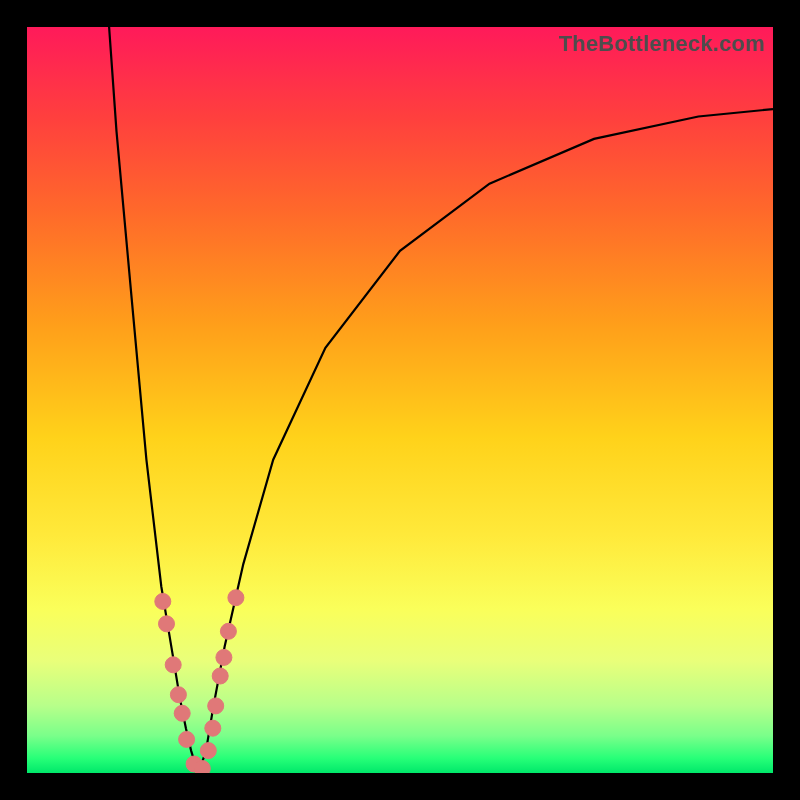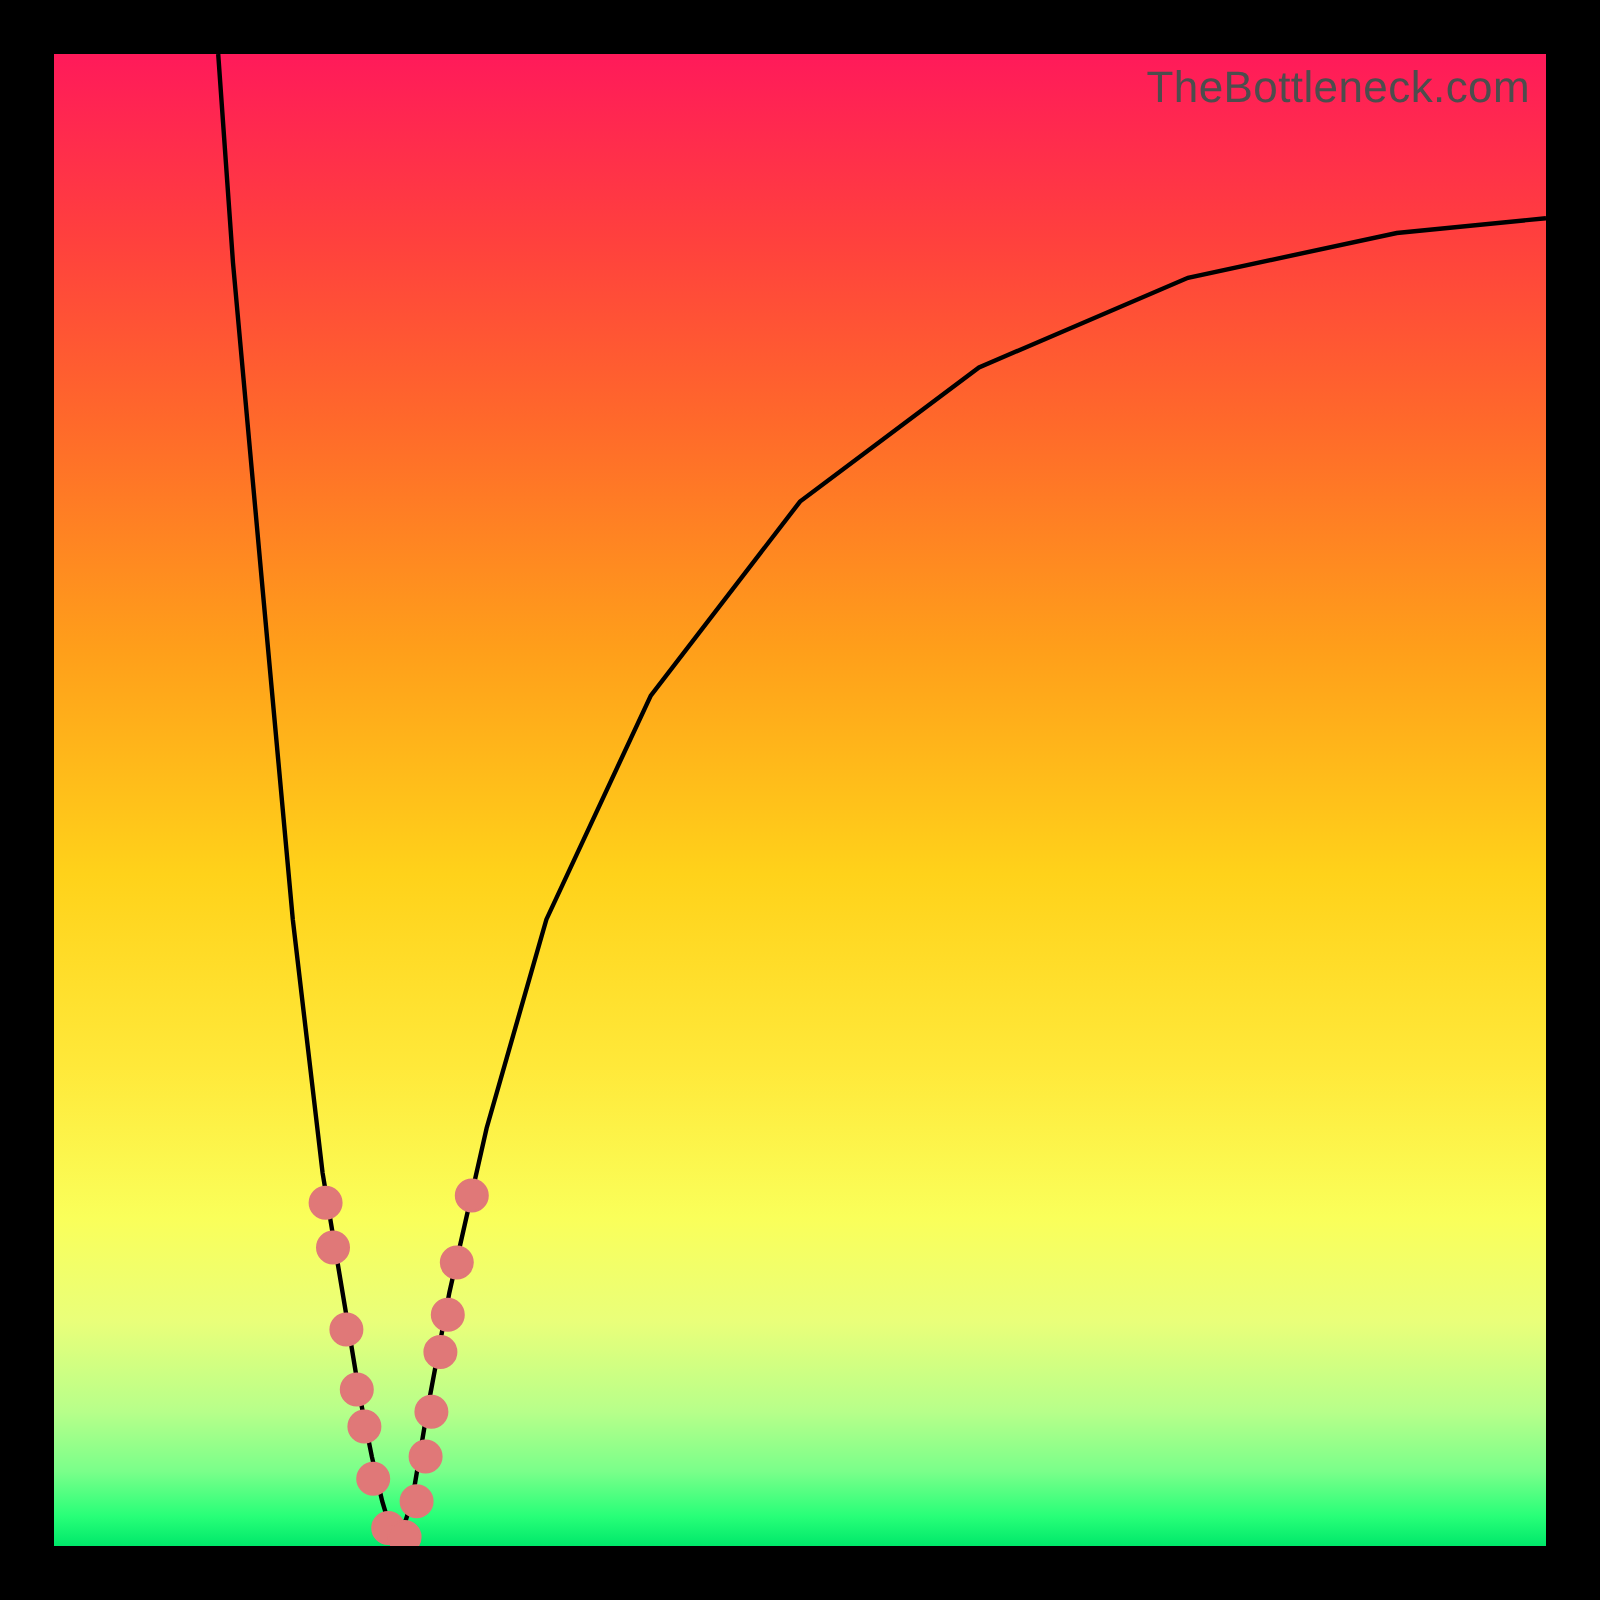--- a/index.html
+++ b/index.html
@@ -37,21 +37,21 @@
       #00e86a 100%
     );
     overflow: hidden;
   }
   .watermark {
     position: absolute;
     top: 4px;
     right: 8px;
     color: #4d4d4d;
     font-size: 22px;
-    font-weight: 400;
+    font-weight: 700;
     letter-spacing: 0.2px;
     user-select: none;
     z-index: 5;
   }
   .curve {
     position: absolute;
     left: 0;
     top: 0;
     width: 746px;
     height: 746px;

